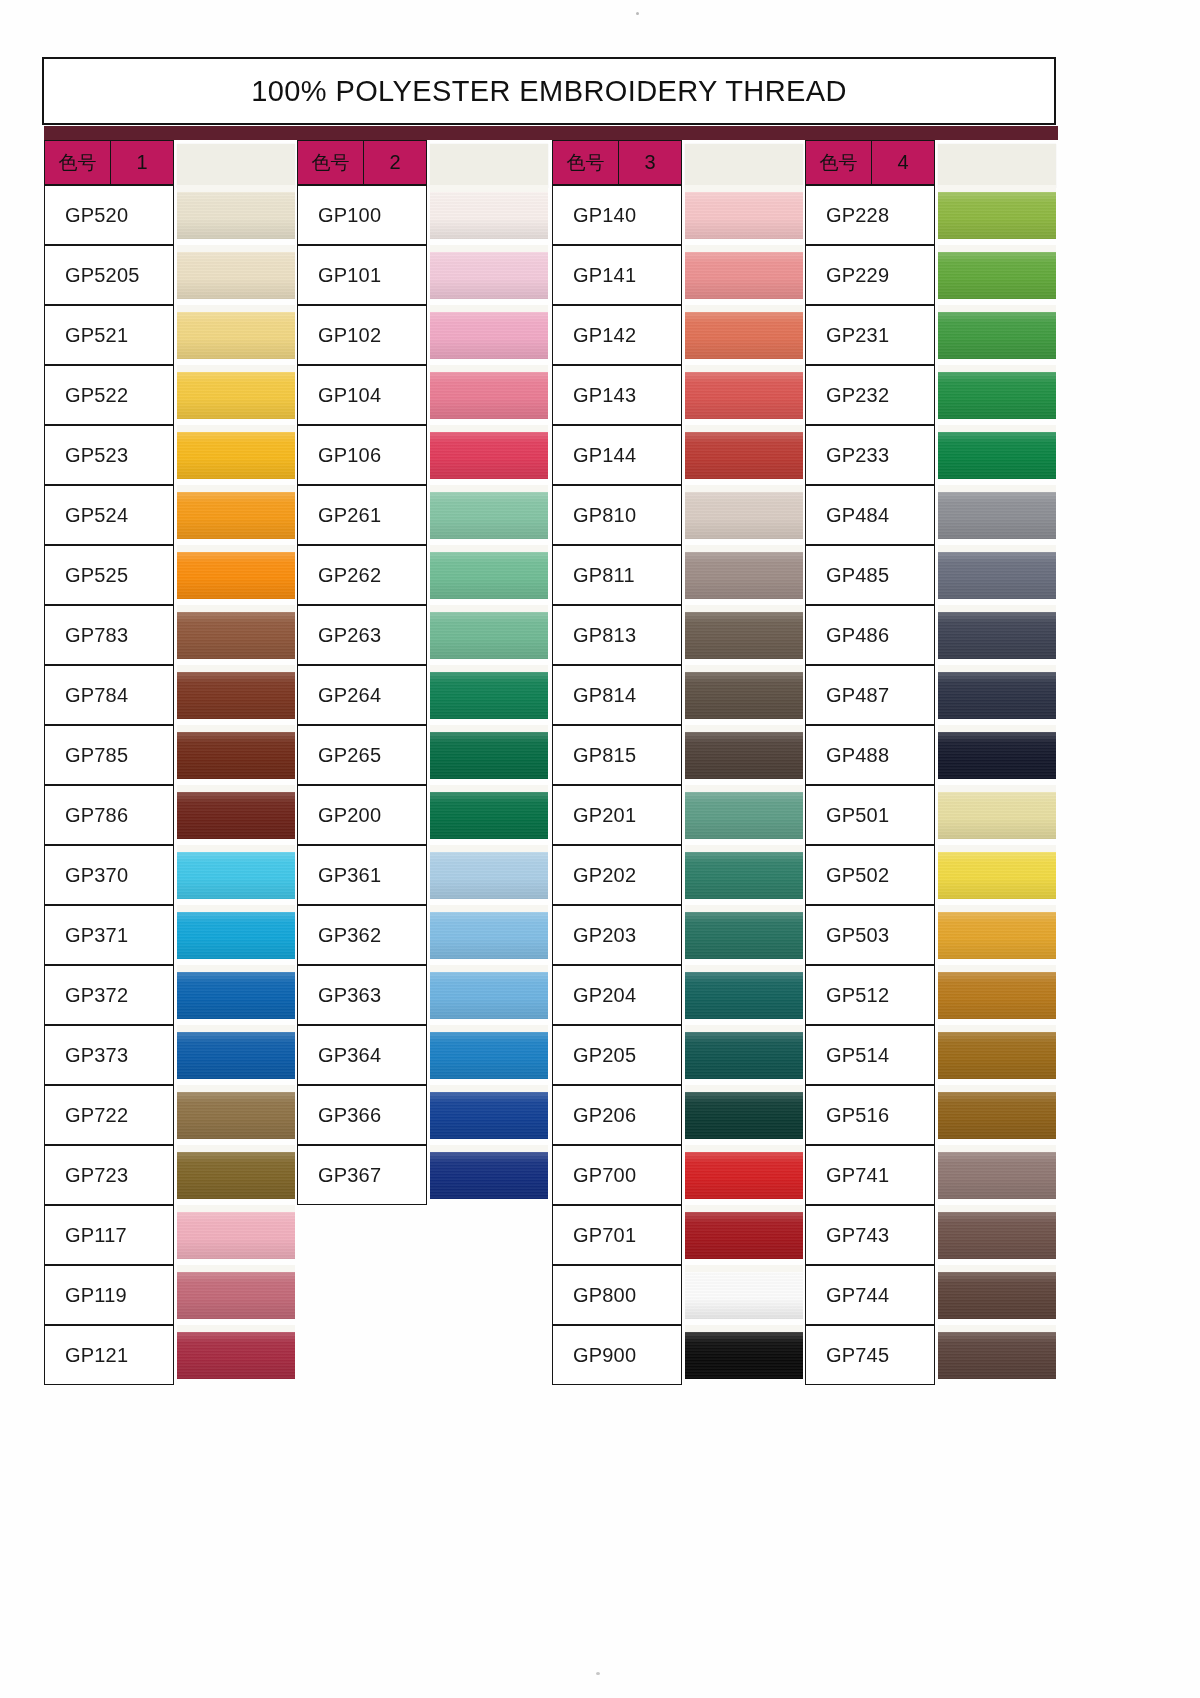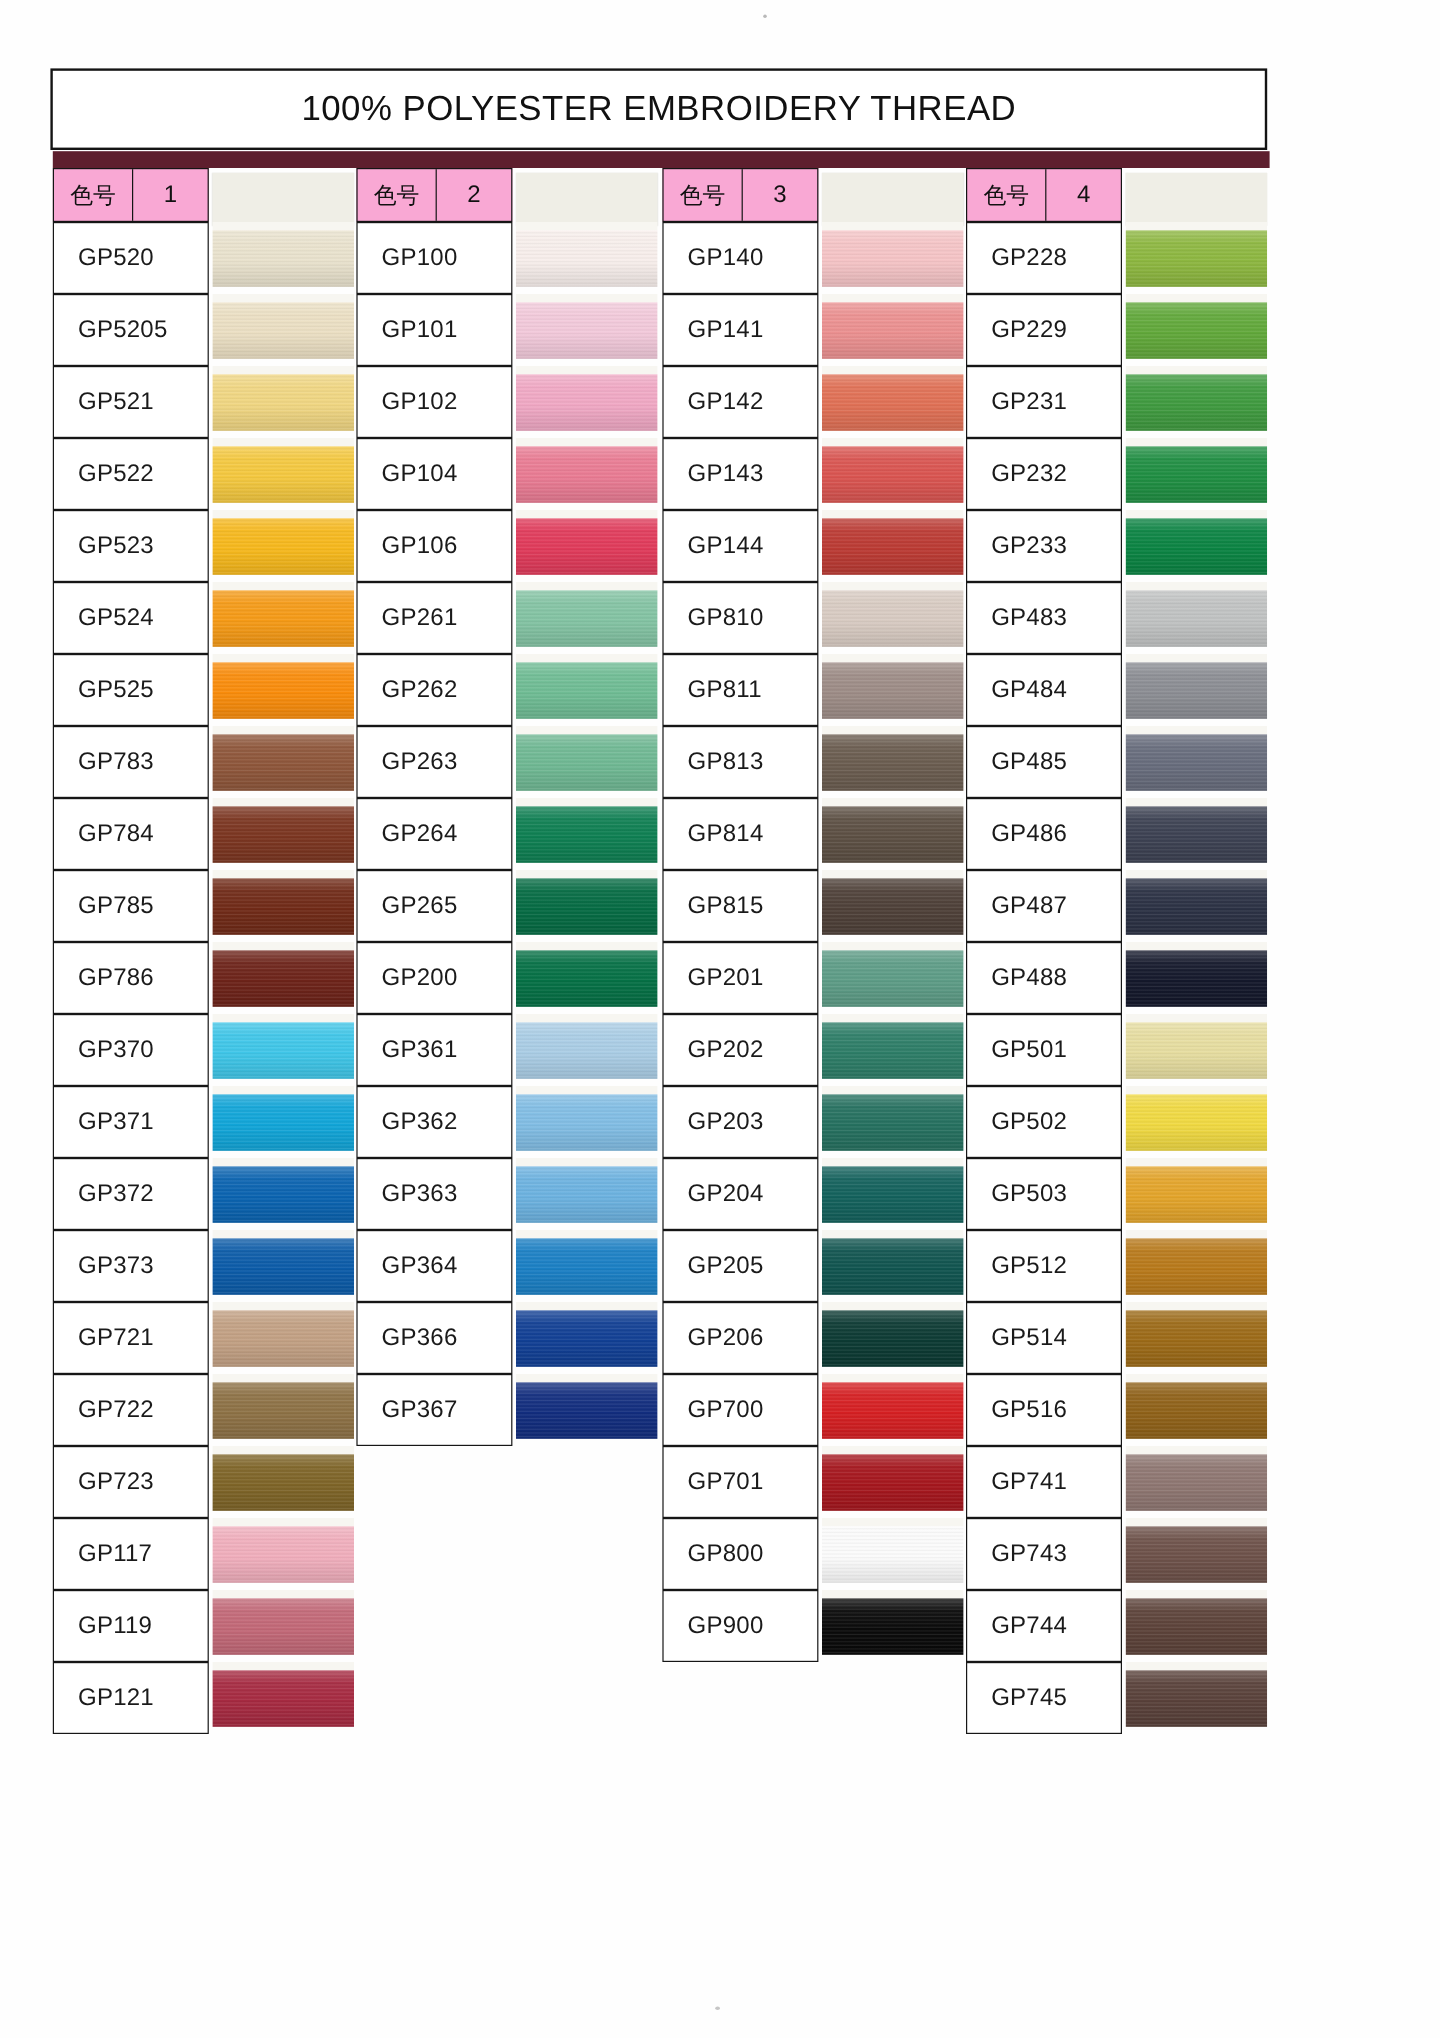--- a/index.html
+++ b/index.html
@@ -67,21 +67,21 @@
   
   .hdr {
     position: relative;
     height: 45px;
     width: 253px;
   }
   .hdr .lbl-box {
     position: absolute; left: 0; top: 0;
     width: 130px; height: 45px;
     border: 1.6px solid #141414;
-    background: #f9a8d4;
+    background: #be185d;
     display: flex; align-items: center;
   }
   .hdr .lbl-cn {
     width: 66px; height: 100%;
     display: flex; align-items: center; justify-content: center;
     font-size: 19px; color: #111;
     border-right: 1.6px solid #141414;
     font-family: "DejaVu Sans", sans-serif;
   }
   .hdr .lbl-num {
@@ -282,27 +282,20 @@
             </div>
           </div>
           <div class="row">
             <div class="cell-code">GP373</div>
             <div class="swatch-col">
               <div class="gap"></div>
               <div class="swatch" style="background: rgb(11, 91, 168);"></div>
             </div>
           </div>
           <div class="row">
-            <div class="cell-code">GP721</div>
-            <div class="swatch-col">
-              <div class="gap"></div>
-              <div class="swatch" style="background: rgb(194, 160, 131);"></div>
-            </div>
-          </div>
-          <div class="row">
             <div class="cell-code">GP722</div>
             <div class="swatch-col">
               <div class="gap"></div>
               <div class="swatch" style="background: rgb(141, 113, 69);"></div>
             </div>
           </div>
           <div class="row">
             <div class="cell-code">GP723</div>
             <div class="swatch-col">
               <div class="gap"></div>
@@ -651,27 +644,20 @@
             </div>
           </div>
           <div class="row">
             <div class="cell-code">GP233</div>
             <div class="swatch-col">
               <div class="gap"></div>
               <div class="swatch" style="background: rgb(10, 131, 66);"></div>
             </div>
           </div>
           <div class="row">
-            <div class="cell-code">GP483</div>
-            <div class="swatch-col">
-              <div class="gap"></div>
-              <div class="swatch" style="background: rgb(192, 194, 194);"></div>
-            </div>
-          </div>
-          <div class="row">
             <div class="cell-code">GP484</div>
             <div class="swatch-col">
               <div class="gap"></div>
               <div class="swatch" style="background: rgb(139, 141, 147);"></div>
             </div>
           </div>
           <div class="row">
             <div class="cell-code">GP485</div>
             <div class="swatch-col">
               <div class="gap"></div>

